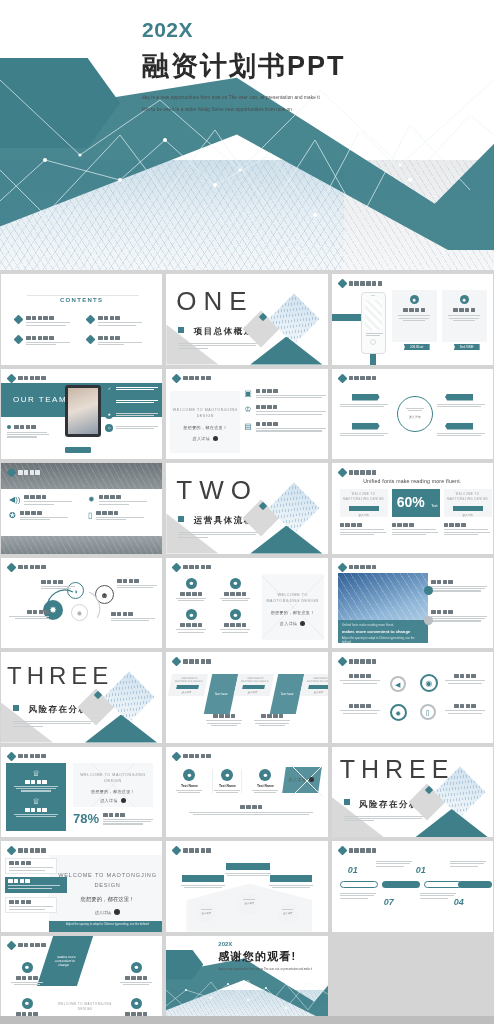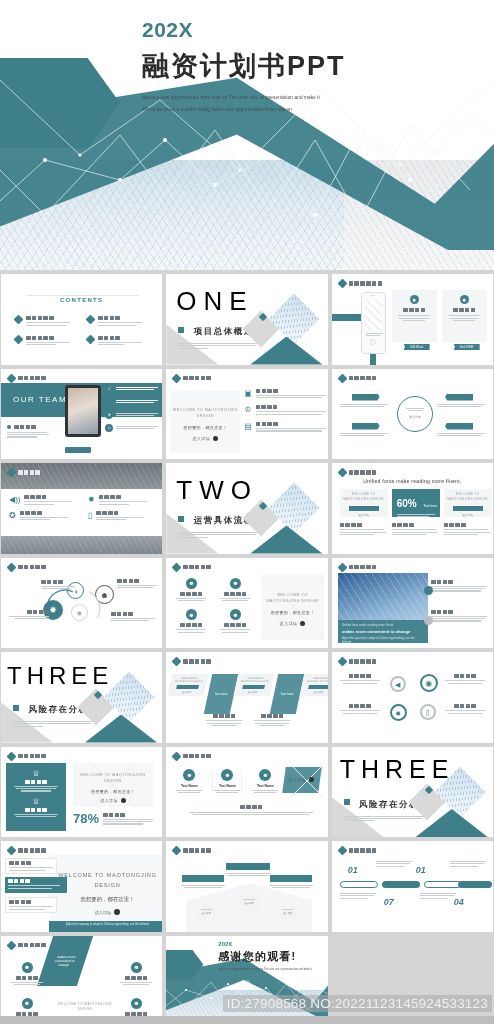--- a/index.html
+++ b/index.html
@@ -62,21 +62,21 @@
     width:7px; height:7px; background:#3e7f8a; transform:rotate(45deg);
     border-radius:1px;
   }
   .ph-title { display:flex; gap:1.2px; }
   .ph-title i { width:4.6px; height:4.2px; background:#6d787f; display:block; border-radius:.5px; }
   .lines { display:flex; flex-direction:column; gap:1.3px; }
   .lines i { background:#c9ced1; height:1.1px; display:block; }
 
   .ctr { text-align:center; }
   .big-word {
-    font-size:26px; letter-spacing:7px; color:#000000; font-weight:300;
+    font-size:26px; letter-spacing:7px; color:#404040; font-weight:300;
     font-family:"Liberation Sans", sans-serif;
   }
   .cn-head { font-size:8.5px; font-weight:bold; color:#333; letter-spacing:1.5px; }
   .sq { width:6px; height:6px; background:#3e7f8a; display:inline-block; vertical-align:middle; margin-right:5px;}
   .photo-rhombus{
     background:
       repeating-linear-gradient(55deg, rgba(255,255,255,.0) 0 2.4px, rgba(120,160,195,.45) 2.4px 2.9px),
       linear-gradient(150deg,#cfe1ee,#f2f7fa);
   }
   .gray-tri { background:#d9d9d9; }
@@ -578,21 +578,21 @@
           </span>
       </div>
       <div style="position:absolute;left:0;top:15px;width:100%;text-align:center;font-size:5.2px;color:#444;letter-spacing:.2px">Unified fonts make reading more fluent.</div>
       <div style="position:absolute;left:8px;top:26px;display:flex;gap:4px">
         <div style="width:48px;height:28px;background:#f4f5f6;text-align:center;padding-top:4px">
           <div class="wtitle" style="font-size:2.6px">WELCOME TO MAOTONGJING DESIGN</div>
           <div class="teal" style="width:30px;height:5px;margin:3px auto 0"></div>
           <div style="font-size:2.6px;color:#777;margin-top:2px">进入详情</div>
         </div>
         <div style="width:48px;height:28px;background:#3e7f8a;color:#fff;padding:4px 0 0 5px">
-          <span class="pct" style="color:#fff;font-size:10px">60%</span>
+          <span class="pct" style="color:#fff;font-size:14px">60%</span>
           <span style="font-size:3.4px;margin-left:2px">Text here</span>
           <div class="lines" style="margin-top:3px">
               <i style="width:38px;background:rgba(255,255,255,.6)"></i>
               <i style="width:32px;background:rgba(255,255,255,.6)"></i>
             </div>
         </div>
         <div style="width:48px;height:28px;background:#f4f5f6;text-align:center;padding-top:4px">
           <div class="wtitle" style="font-size:2.6px">WELCOME TO MAOTONGJING DESIGN</div>
           <div class="teal" style="width:30px;height:5px;margin:3px auto 0"></div>
           <div style="font-size:2.6px;color:#777;margin-top:2px">进入详情</div>
@@ -1353,16 +1353,15 @@
         <div style="font-size:2.6px;color:#555;margin-top:3px;line-height:2.2">day is a new opportunities from now on The user can, ar presentation and make it</div>
       </div>
     </div>
 
     <div class="slide blank"></div>
   </div>
 
   <div class="bottombar"></div>
 
   <div class="wm">
-    <div class="wm-right">ID:27908568 NO:20221123145924533123</div>
   </div>
 
 </div>
 
 </body></html>

